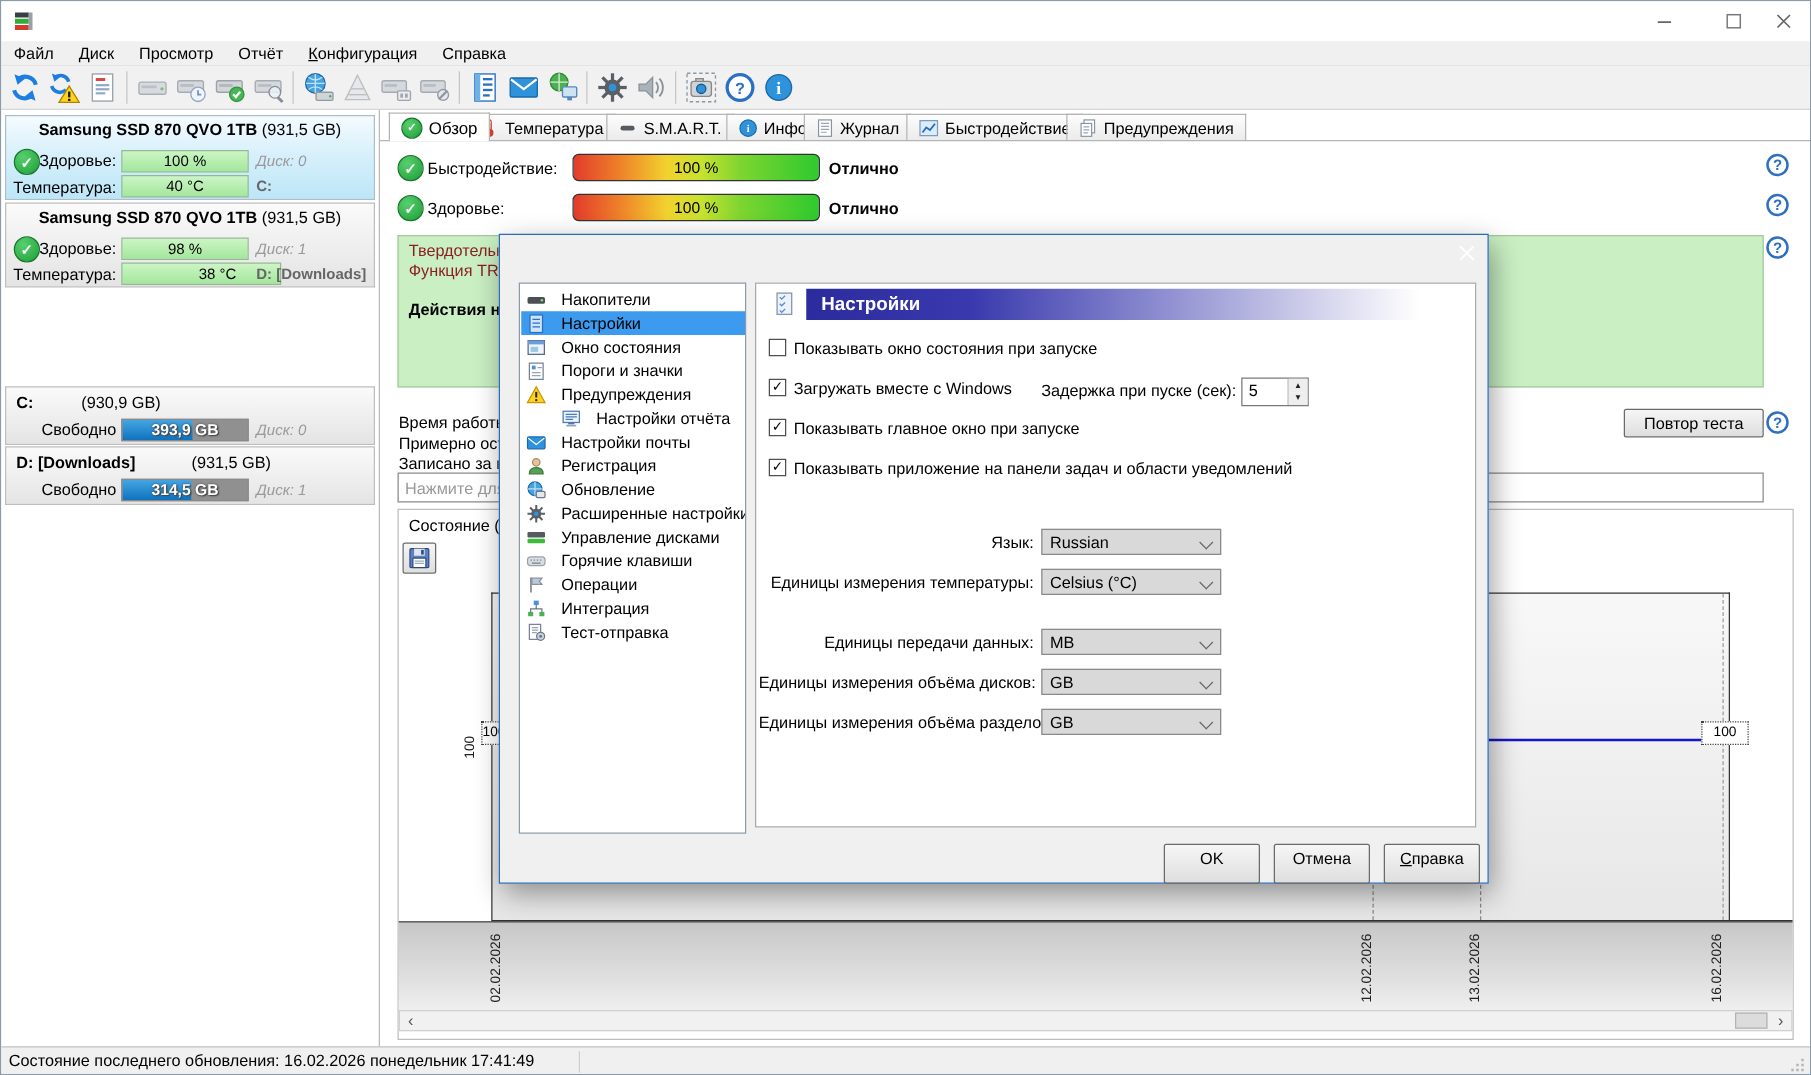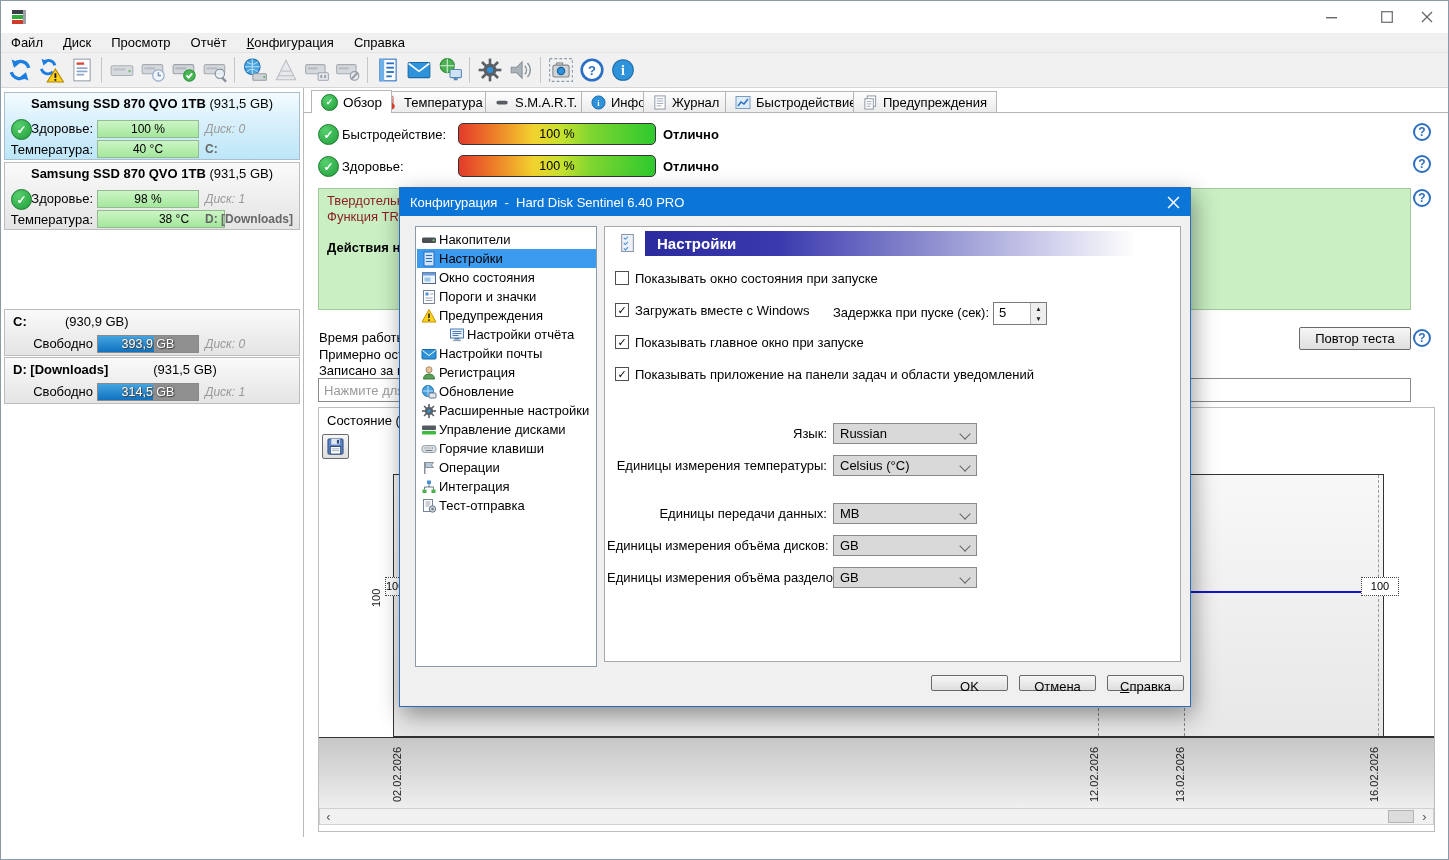--- a/index.html
+++ b/index.html
@@ -24,21 +24,21 @@
   .dpanel{position:absolute;left:3px;width:296px;height:68px;border:1px solid #a9bfcd;box-sizing:border-box;}
   .dpanel.sel{background:linear-gradient(180deg,#f4fbff 0%,#d8f0fb 45%,#bce6f8 100%);}
   .dpanel.grey{background:linear-gradient(180deg,#fafafa 0%,#e4e4e4 100%);border-color:#bdbdbd;}
   .dtitle{position:absolute;left:0;top:3px;width:100%;text-align:center;white-space:nowrap;}
   .rlabel{position:absolute;text-align:right;white-space:nowrap;}
   .hbar{position:absolute;width:100px;height:16px;border:1px solid #94ba91;background:linear-gradient(180deg,#ccf5c5,#a3e79c);text-align:center;line-height:16px;font-size:12px;}
   .dno{position:absolute;color:#999;font-style:italic;font-size:12px;}
   .volname{color:#666;font-weight:bold;font-size:12px;position:absolute;white-space:nowrap;}
   .fbar{position:absolute;width:100px;height:16px;border:1px solid #8a8a8a;background:#909090;overflow:hidden;}
   .ffill{position:absolute;left:0;top:0;height:100%;background:linear-gradient(180deg,#45a5e2,#0f72bf);}
-  .ftext{position:absolute;left:0;top:0;width:100%;text-align:center;line-height:16px;color:#fff;font-weight:normal;font-size:12.5px;text-shadow:1px 1px 1px #444,0 0 2px #444;}
+  .ftext{position:absolute;left:0;top:0;width:100%;text-align:center;line-height:16px;color:#fff;font-weight:bold;font-size:12.5px;text-shadow:1px 1px 1px #444,0 0 2px #444;}
   .ckc{border-radius:50%;background:radial-gradient(circle at 35% 30%,#57cf6e,#1f9e38);border:1px solid #14772a;color:#fff;font-weight:bold;display:flex;align-items:center;justify-content:center;}
   
   .tabline{background:#b5b5b5;height:1px;}
   .tab{position:absolute;top:90px;height:21px;display:flex;align-items:center;gap:5px;padding:0 9px;border:1px solid #b5b5b5;border-bottom:none;background:linear-gradient(180deg,#fdfdfd,#ebebeb);box-sizing:border-box;font-size:13px;white-space:nowrap;}
   .tab.active{top:89px;height:23px;background:#fff;z-index:3;font-size:13.5px;}
   
   .gradbar{position:absolute;width:196px;height:20px;border:1px solid #333;border-radius:5px;text-align:center;line-height:20px;font-size:12.5px;
     background:linear-gradient(90deg,#e33b2c 0%,#ee7e29 18%,#f2d22e 38%,#c8e22f 52%,#7ed530 68%,#2ec92f 100%);}
   .statusword{position:absolute;font-weight:bold;}
   .hq{width:18px;height:18px;border:2px solid #2f6fc0;border-radius:50%;background:#fff;color:#2f6fc0;font-weight:bold;font-size:12px;display:flex;align-items:center;justify-content:center;box-sizing:border-box;}
@@ -55,34 +55,34 @@
   .datestrip{background:linear-gradient(180deg,#c7c7c7 0%,#dcdcdc 55%,#efefef 100%);border-top:1px solid #333;}
   .hscroll{background:#f1f1f1;border:1px solid #d0d0d0;box-sizing:border-box;display:flex;align-items:center;}
   .harr{width:17px;height:15px;color:#555;font-size:13px;display:flex;align-items:center;justify-content:center;}
   .hthumb{position:absolute;width:26px;height:13px;background:#dcdcdc;border:1px solid #b3b3b3;box-sizing:border-box;}
   
   .dialog{left:398px;top:186px;width:792px;height:520px;background:#f0f0f0;border:1px solid #2a6cb8;box-shadow:3px 8px 22px rgba(0,0,0,.4);z-index:50;box-sizing:border-box;}
   .dlgtitle{position:absolute;left:0;top:0;width:100%;height:28px;background:#0b76d7;color:#fff;display:flex;align-items:center;}
   .dlgtitle span{margin-left:10px;white-space:pre;}
   .dlgclose{position:absolute;right:0;top:0;width:34px;height:28px;color:#fff;font-size:15px;display:flex;align-items:center;justify-content:center;}
   .nav{position:absolute;left:15px;top:38px;width:182px;height:441px;background:#fff;border:1px solid #8a9aa8;box-sizing:border-box;overflow:hidden;}
-  .nitem{position:absolute;left:1px;width:212px;height:19px;display:flex;align-items:center;gap:2px;padding-left:4px;box-sizing:border-box;}
+  .nitem{position:absolute;left:1px;width:212px;height:19px;display:flex;align-items:center;gap:12px;padding-left:4px;box-sizing:border-box;}
   .nitem.sel{background:#3d9bef;}
   .nico{width:16px;height:16px;display:flex;align-items:center;justify-content:center;}
   .rpanel{position:absolute;left:204px;top:38px;width:577px;height:436px;background:#fff;border:1px solid #a9a9a9;box-sizing:border-box;}
   .banner{position:absolute;left:40px;top:4px;width:533px;height:25px;background:linear-gradient(90deg,#2b2b9e 0%,#3a3aae 25%,#ffffff 92%);color:#fff;font-weight:bold;font-size:15px;line-height:25px;padding-left:12px;box-sizing:border-box;}
   .cb{position:absolute;width:14px;height:14px;border:1px solid #4f4f4f;background:#fff;font-size:11px;line-height:13px;text-align:center;box-sizing:border-box;}
   .cblabel{position:absolute;white-space:nowrap;}
   .spin{position:absolute;width:54px;height:23px;border:1px solid #7a7a7a;background:#fff;box-sizing:border-box;}
   .spinval{position:absolute;left:5px;top:2px;}
   .spinbtns{position:absolute;right:0;top:0;width:15px;height:100%;border-left:1px solid #b5b5b5;display:flex;flex-direction:column;}
   .spinbtns div{flex:1;font-size:6.5px;color:#222;display:flex;align-items:center;justify-content:center;background:#eee;}
   .sel-box{position:absolute;width:144px;height:21px;border:1px solid #8a8a8a;background:#d9d9d9;box-sizing:border-box;line-height:19px;padding-left:6px;}
   .sel-chev{position:absolute;right:7px;top:6px;width:7px;height:7px;border-right:1.5px solid #666;border-bottom:1.5px solid #666;transform:rotate(45deg);}
-  .dbtn{position:absolute;width:77px;height:16px;line-height:22px;}
+  .dbtn{position:absolute;width:77px;height:32px;line-height:22px;}
   
   .statusbar{left:0;top:836px;width:100%;height:24px;background:#f0f0f0;border-top:1px solid #c3c3c3;box-sizing:border-box;line-height:22px;}
   .statusbar .txt{margin-left:6px;}
   .sdiv{position:absolute;top:3px;width:1px;height:17px;background:#cfcfcf;}
 </style>
 </head>
 <body>
 
 <div id="screen">
 
@@ -436,23 +436,20 @@
   <div class="vlab" style="left:1173px;top:801px;">13.02.2026</div>
   <div class="vlab" style="left:1367px;top:801px;">16.02.2026</div>
 
   <div class="ab hscroll" style="left:318px;top:807px;width:1115px;height:17px;">
     <span class="harr">‹</span>
     <span class="harr" style="position:absolute;right:0;">›</span>
     <span class="hthumb" style="left:1068px;top:1px;"></span>
   </div>
 
   <div class="ab dialog">
-    <div class="dlgtitle">
-      <span>Конфигурация  -  Hard Disk Sentinel 6.40 PRO</span>
-    </div>
     <div class="dlgclose">
       <svg width="13" height="13" viewBox="0 0 12 12">
           <path d="M1 1l10 10M11 1L1 11" stroke="#fff" stroke-width="1.4"></path>
         </svg>
     </div>
 
     <div class="nav">
       <div class="nitem" style="top:3px;">
         <span class="nico">
             <svg width="16" height="16" viewBox="0 0 16 16">
@@ -649,14 +646,28 @@
 
       <span class="ab rlabel" style="left:2px;top:343px;width:220px;">Единицы измерения объёма разделов:</span>
       <span class="sel-box" style="left:228px;top:340px;"><span>GB</span><span class="sel-chev"></span></span>
     </div>
 
     <div class="btn dbtn" style="left:531px;top:487px;">OK</div>
     <div class="btn dbtn" style="left:619px;top:487px;">Отмена</div>
     <div class="btn dbtn" style="left:707px;top:487px;"><u>С</u><span>правка</span></div>
   </div>
 
+  <div class="ab statusbar">
+    <span class="txt">Состояние последнего обновления: 16.02.2026 понедельник 17:41:49</span>
+    <span class="sdiv" style="left:462px;"></span>
+    <svg class="ab" style="right:3px;top:8px;" width="13" height="13" viewBox="0 0 13 13">
+        <g fill="#b5b5b5">
+          <rect x="9" y="9" width="2" height="2"></rect>
+          <rect x="9" y="5" width="2" height="2"></rect>
+          <rect x="5" y="9" width="2" height="2"></rect>
+          <rect x="9" y="1" width="2" height="2"></rect>
+          <rect x="1" y="9" width="2" height="2"></rect>
+          <rect x="5" y="5" width="2" height="2"></rect>
+        </g>
+      </svg>
+  </div>
 
 </div>
 
 </body></html>

